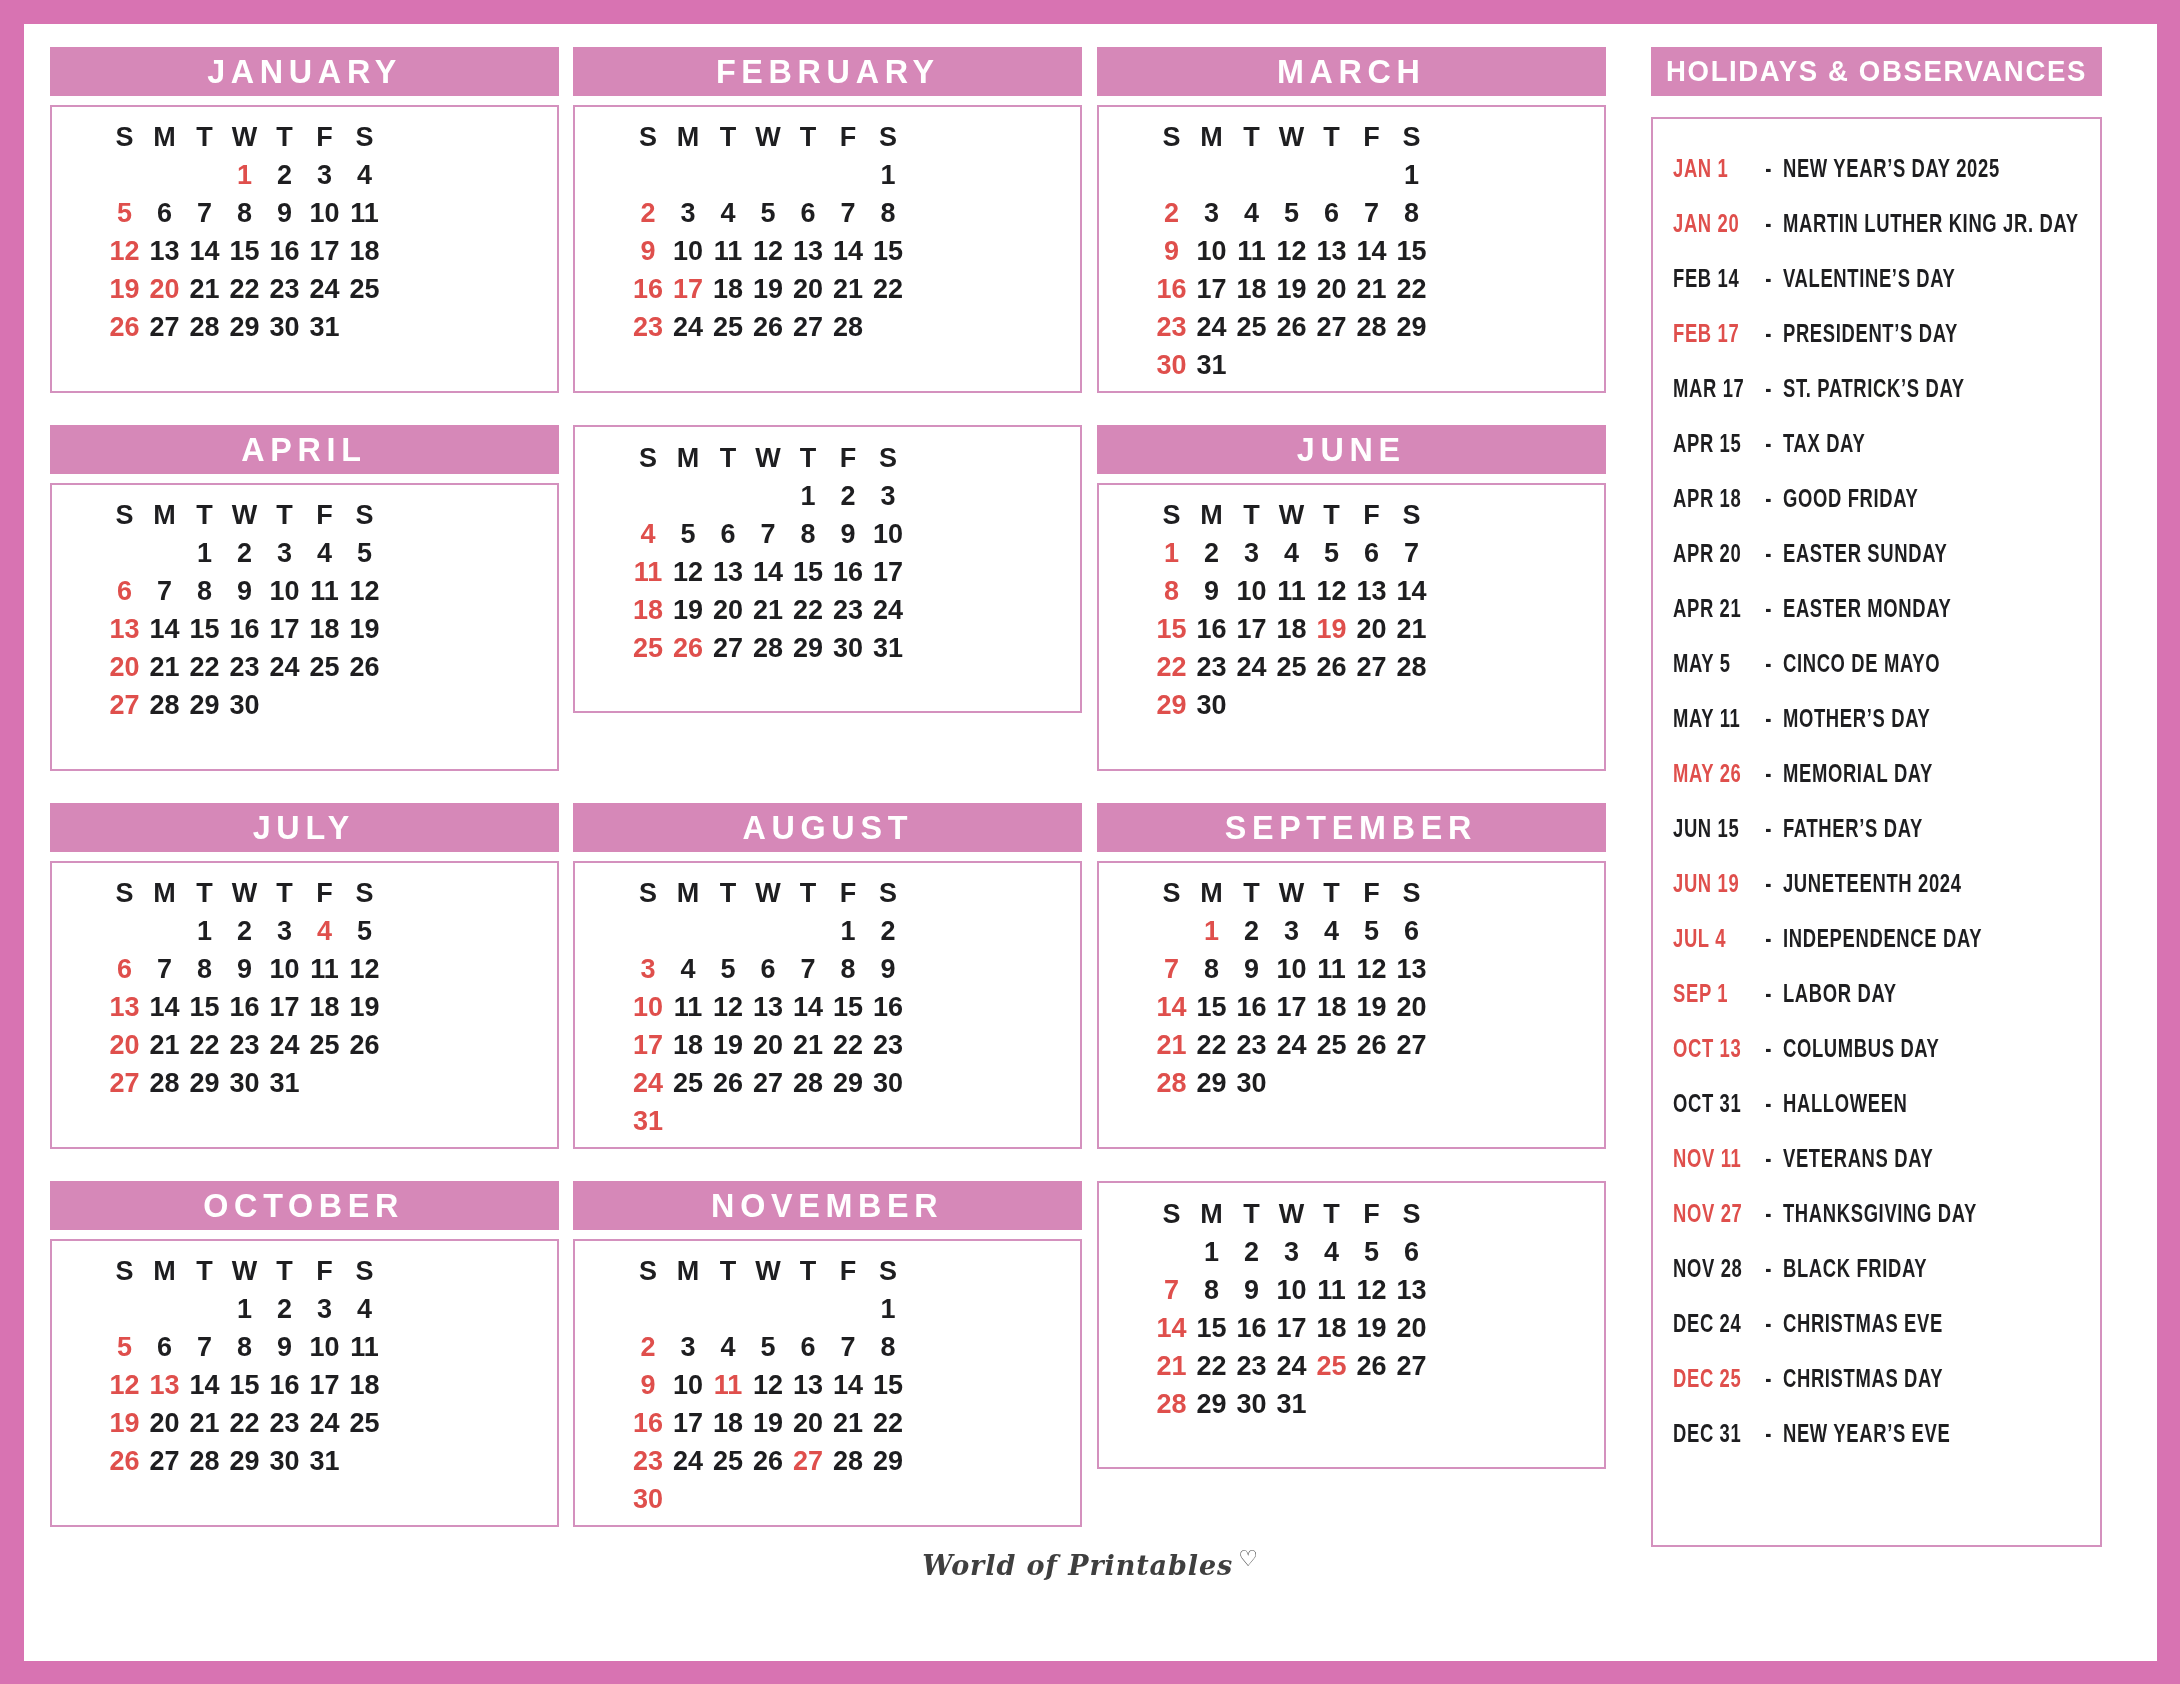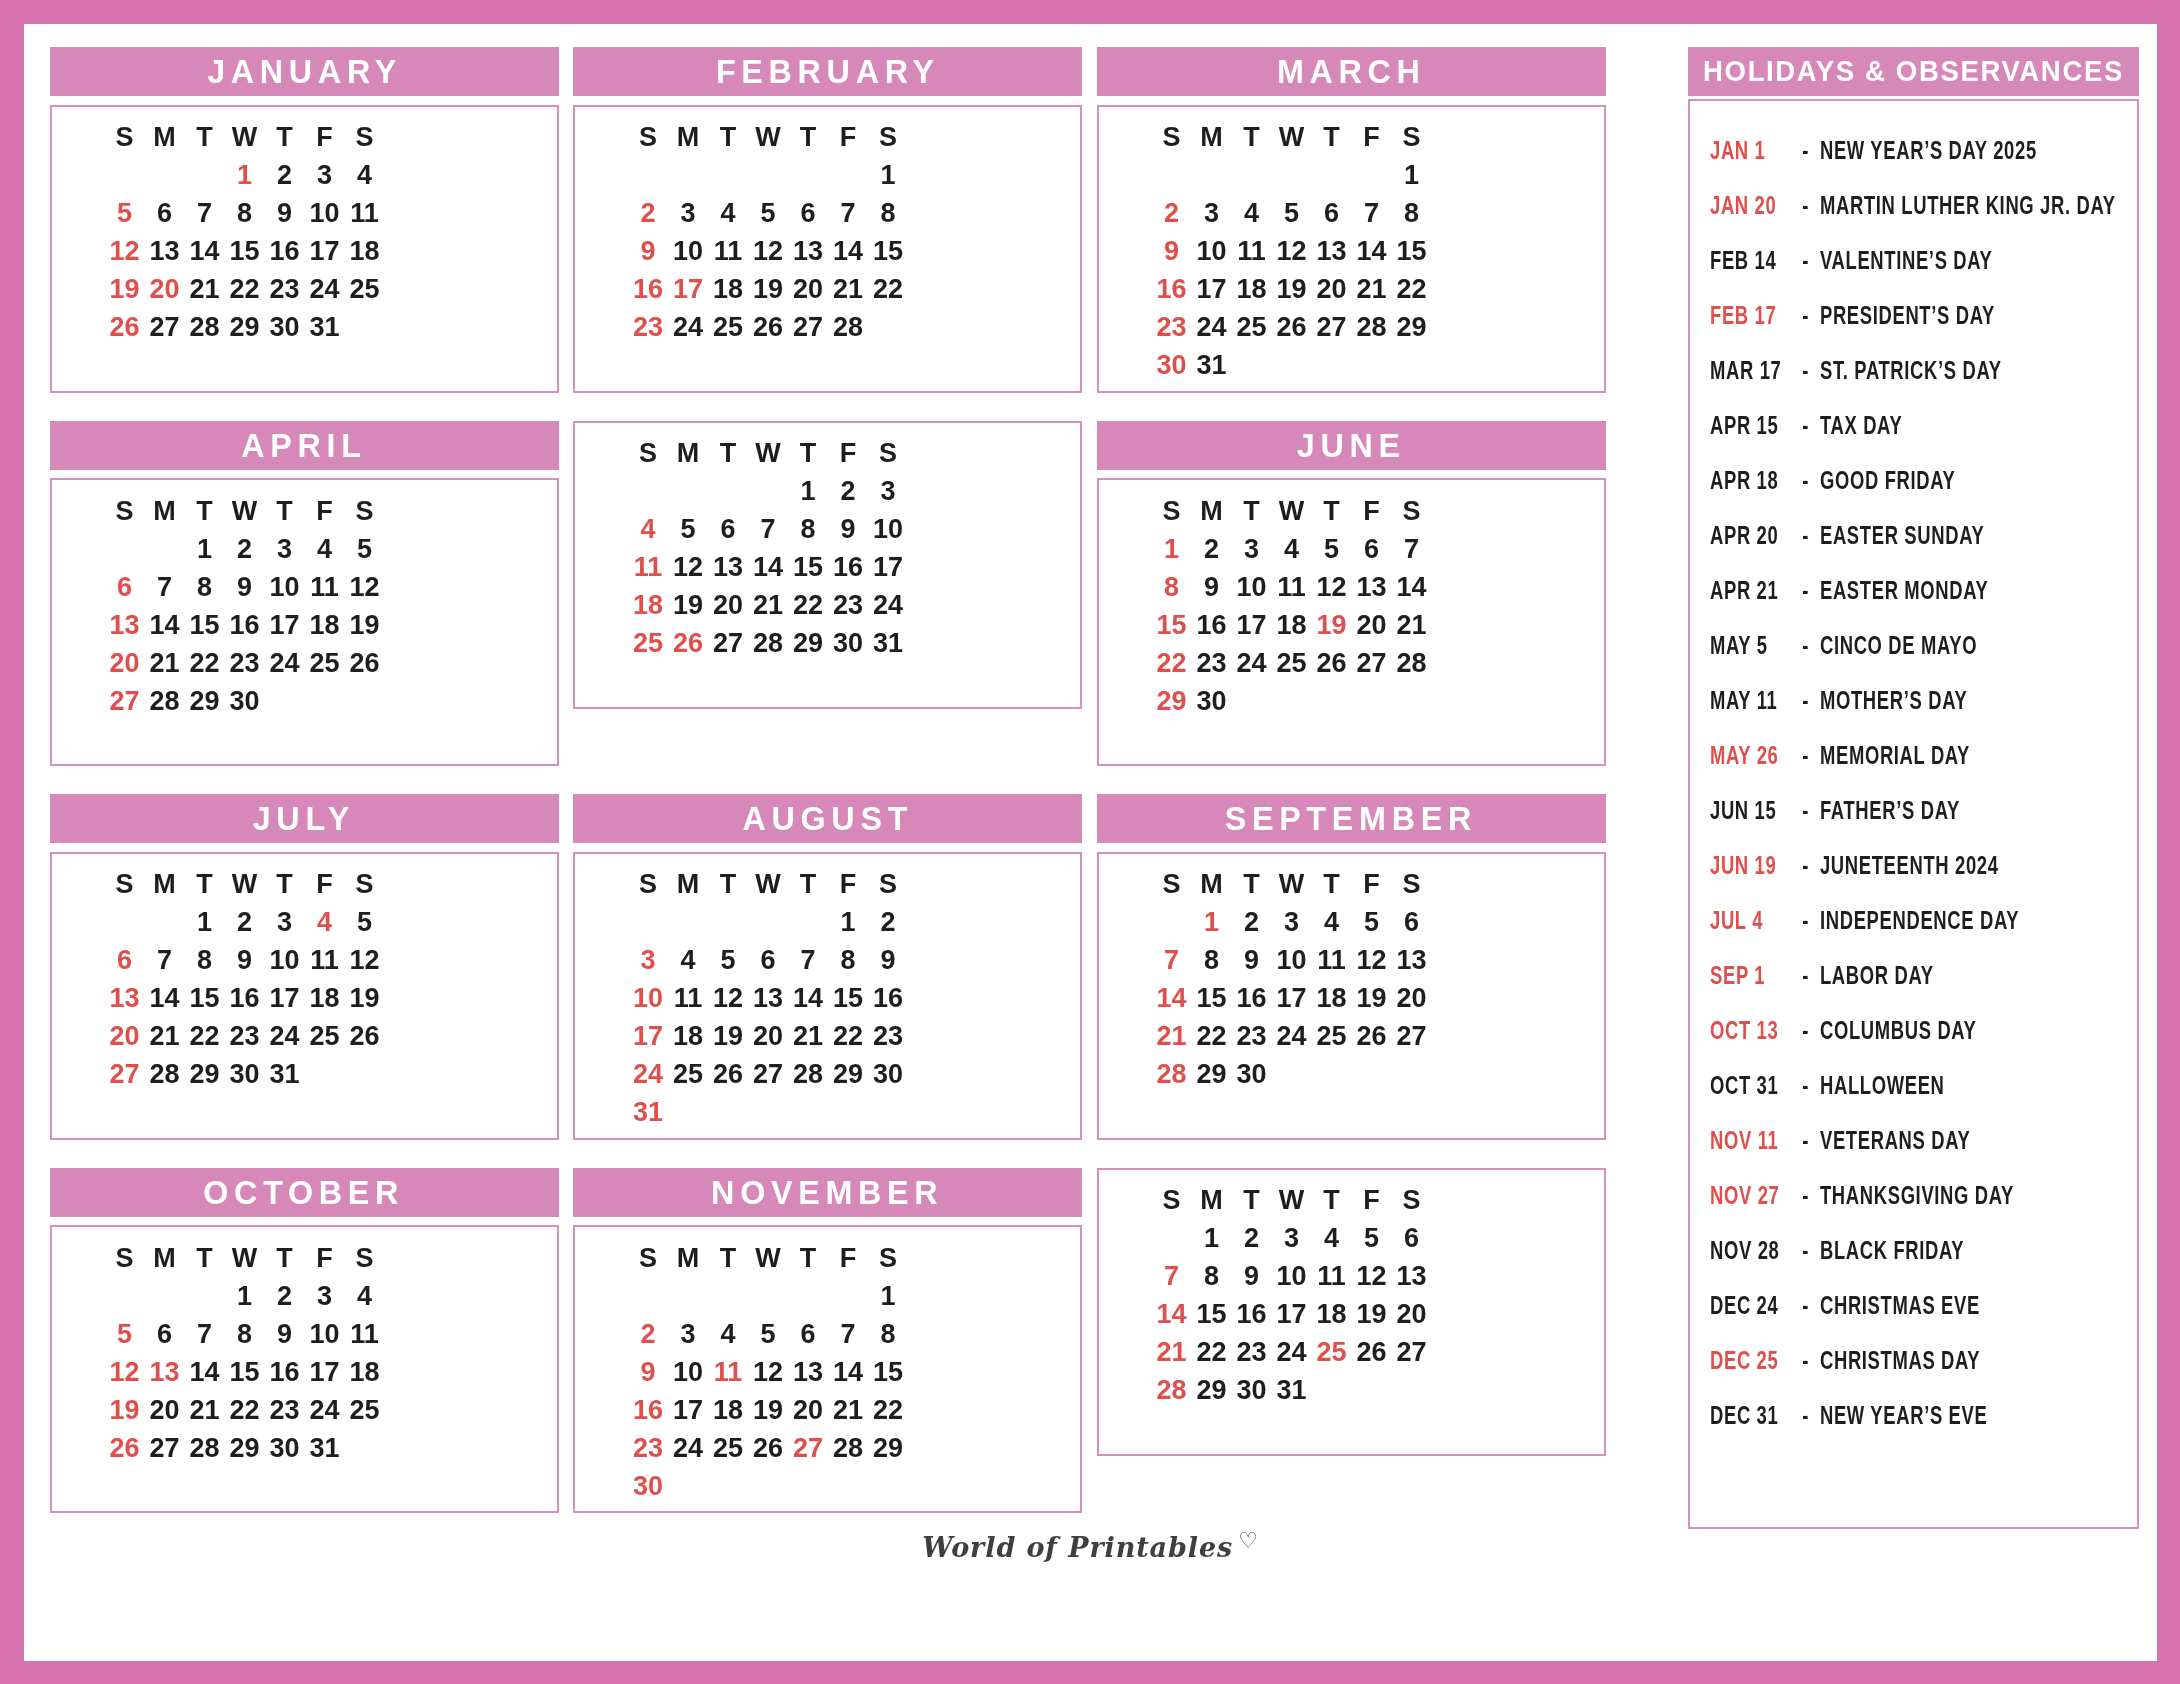--- a/index.html
+++ b/index.html
@@ -11,40 +11,40 @@
   }
   .inner{padding:23px 25.6px 0 25.6px;}
   .title-banner{
     height:129px;background:var(--pink,#D688B8);
     display:flex;align-items:center;justify-content:center;margin-bottom:28px;
   }
   .title-banner .ttl{
     color:#fff;font-size:92px;font-weight:bold;letter-spacing:22px;
     white-space:nowrap;display:inline-block;transform:scaleX(.92);
   }
-  .content{display:flex;gap:82px;}
+  .content{display:flex;gap:45px;}
   .months-grid{display:grid;grid-template-columns:repeat(3,509px);column-gap:14.5px;row-gap:12px;}
   .month{width:509px;}
   .mh{
     height:49px;background:var(--pink,#D688B8);margin-bottom:8.5px;
     display:flex;align-items:center;justify-content:center;
   }
   .mh span{color:#fff;font-weight:bold;font-size:34px;letter-spacing:6px;white-space:nowrap;display:inline-block;transform:scaleX(.95);}
   .mbox{
     height:288px;border:2.6px solid var(--boxline,#D491BE);box-sizing:border-box;background:#fff;
   }
   .dgrid{
     display:grid;grid-template-columns:repeat(7,40px);grid-auto-rows:38px;
     padding:12px 0 0 53px;justify-items:center;align-items:center;
   }
   .wd,.d{font-weight:bold;font-size:27px;color:var(--ink,#1E1E20);}
   .d.red{color:var(--red,#DF4F4C);}
   .holidays{width:451px;}
   .hbanner{
-    height:49px;background:var(--pink,#D688B8);margin-bottom:3px;
+    height:49px;background:var(--pink,#D688B8);margin-bottom:21px;
     display:flex;align-items:center;justify-content:center;
   }
   .hbanner span{color:#fff;font-weight:bold;font-size:29px;letter-spacing:1.7px;white-space:nowrap;display:inline-block;transform:scaleX(.95);}
   .hbox{
     height:1430px;border:2.6px solid var(--boxline,#D491BE);box-sizing:border-box;
     padding:22px 0 0 20.4px;background:#fff;
   }
   .hrow{
     height:55px;display:flex;align-items:center;white-space:nowrap;
     font-weight:bold;font-size:25.6px;color:var(--ink,#1E1E20);letter-spacing:0.9px;

